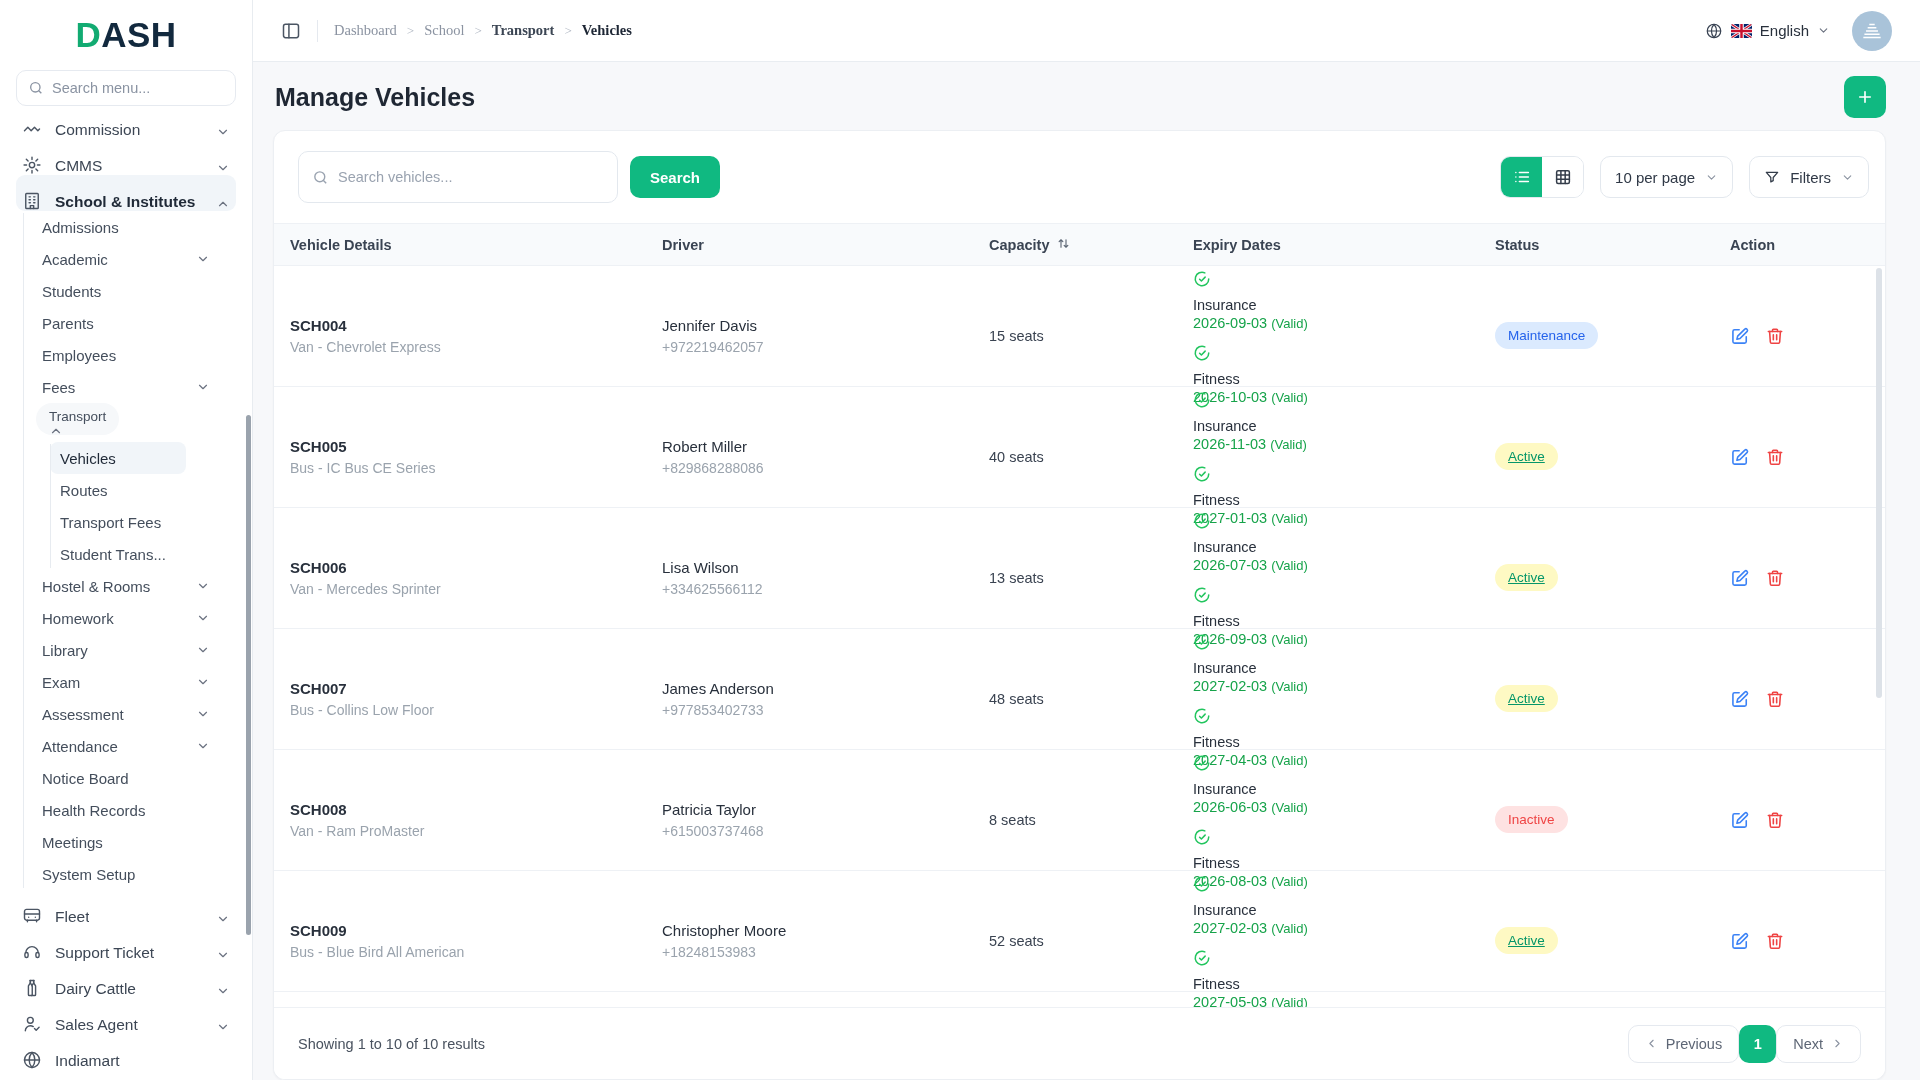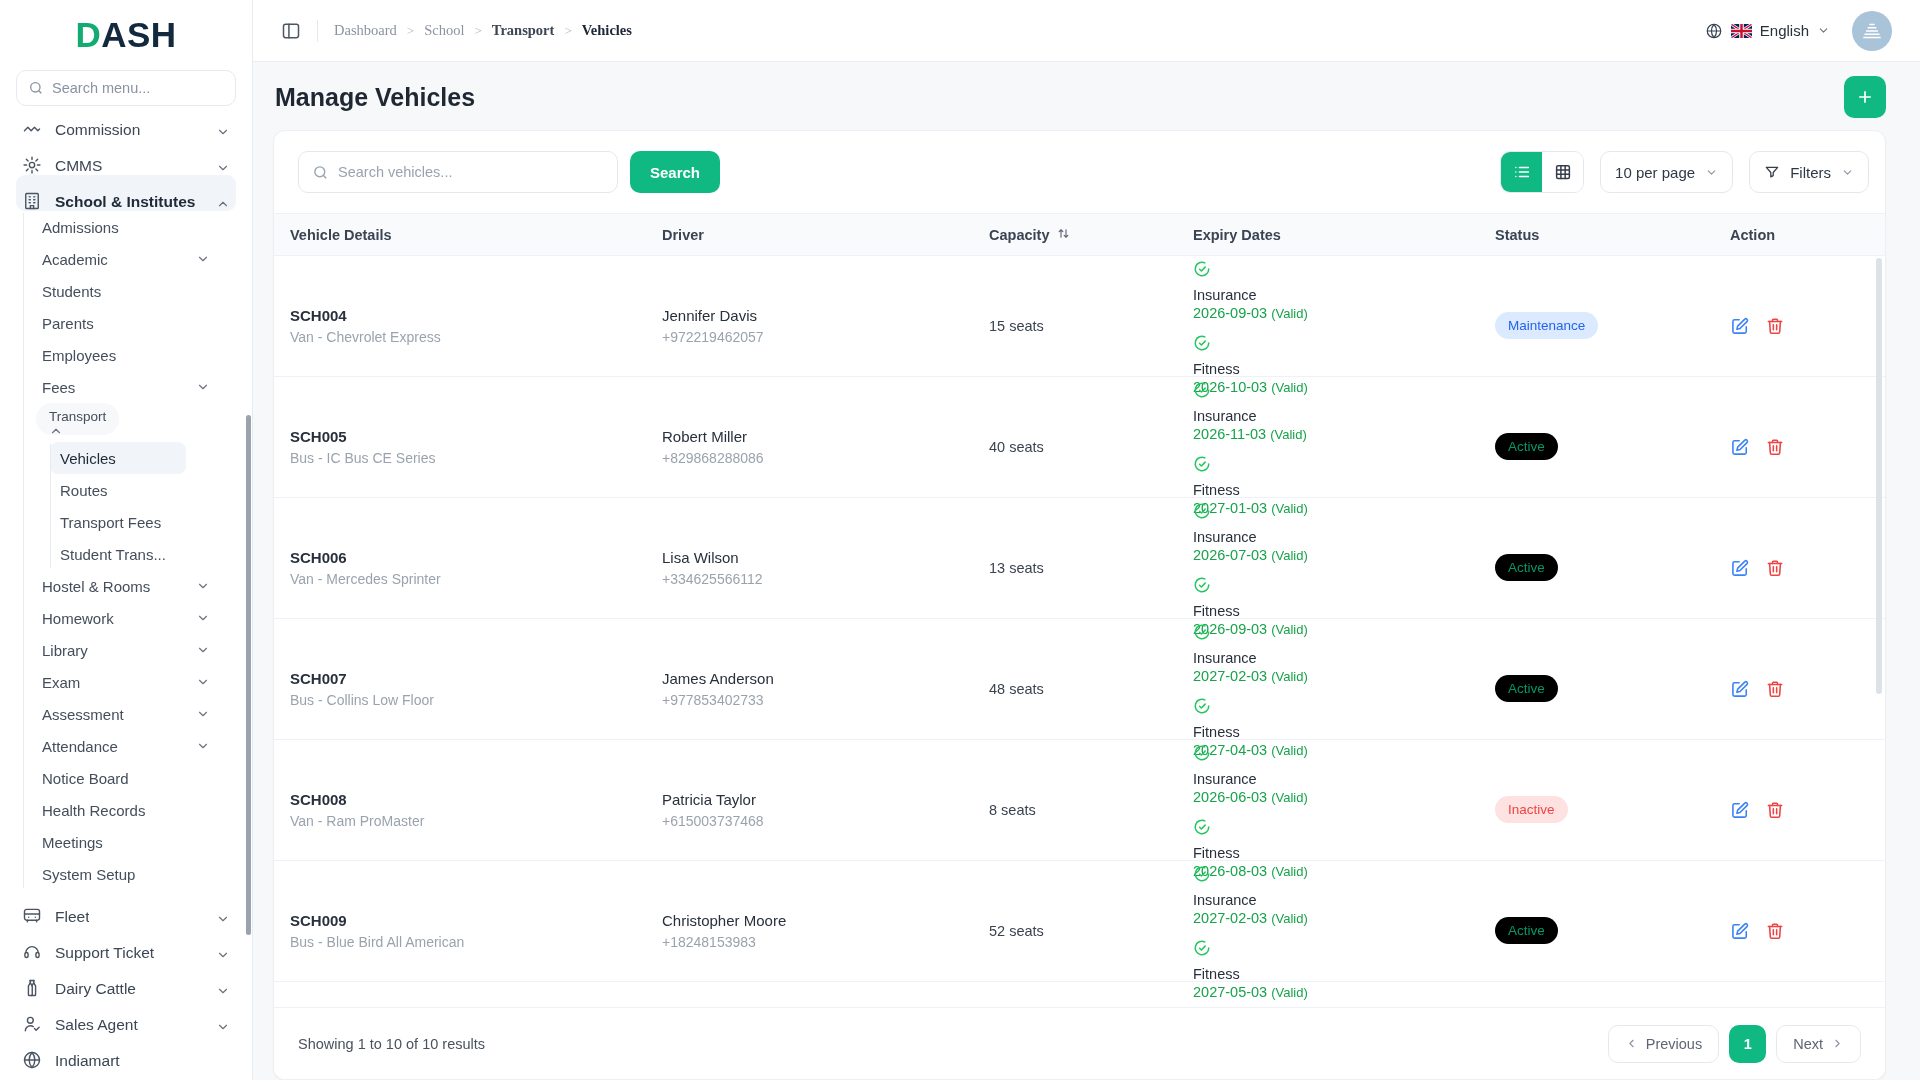--- a/index.html
+++ b/index.html
@@ -74,21 +74,21 @@
   .add-btn { width:42px; height:42px; border-radius:10px; background:#10b981; border:none;
     color:#fff; display:flex; align-items:center; justify-content:center; cursor:pointer; }
   .add-btn svg { width:18px; height:18px; stroke:#fff; stroke-width:2.2; stroke-linecap:round; }
 
   .card { background:#fff; border:1px solid #eceff3; border-radius:12px;
     box-shadow:0 1px 2px rgba(16,24,40,.04); flex:1; min-height:0;
     display:flex; flex-direction:column; overflow:hidden; }
   .card-toolbar { display:flex; align-items:center; justify-content:space-between;
     padding:20px 16px 20px 24px; flex:none; }
   .search-group { display:flex; align-items:center; gap:12px; }
-  .search-input { width:320px; height:42px; border:1px solid #e3e8ee; border-radius:10px;
+  .search-input { width:320px; height:52px; border:1px solid #e3e8ee; border-radius:10px;
     display:flex; align-items:center; gap:9px; padding:0 13px; }
   .search-input svg { width:17px; height:17px; stroke:#9aa3b0; fill:none; stroke-width:2; flex:none; }
   .search-input input { border:none; outline:none; width:100%; font-size:14.5px; color:#334155;
     font-family:"Liberation Sans", sans-serif; }
   .search-input input::placeholder { color:#9aa3b0; }
   .btn-search { height:42px; padding:0 20px; background:#10b981; color:#fff; border:none;
     border-radius:10px; font-size:15px; font-weight:700; cursor:pointer;
     font-family:"Liberation Sans", sans-serif; }
   .toolbar-right { display:flex; align-items:center; gap:16px; }
   .view-toggle { display:flex; border:1px solid #e3e8ee; border-radius:10px; overflow:hidden; }
@@ -121,35 +121,35 @@
   .expiry { display:flex; flex-direction:column; gap:9px; }
   .exp { display:flex; gap:9px;flex-direction:column; }
   .exp .ck { width:18px; height:18px; flex:none; margin-top:4px; }
   .exp .ck svg { width:18px; height:18px; stroke:#22c55e; fill:none; stroke-width:2;
     stroke-linecap:round; stroke-linejoin:round; }
   .exp-label { font-size:14.5px; color:#28303c; margin-bottom:2px; }
   .exp-date { font-size:14.5px; color:#16a34a; }
   .exp-date .valid { font-size:13px; }
   .pill { display:inline-block; padding:6px 13px; border-radius:999px; font-size:13.5px; font-weight:500; }
   .pill-maintenance { background:#dbeafe; color:#2563eb; }
-  .pill-active { background:#000000; color:#059669; }
+  .pill-active { background:#fef9c3; color:#059669;text-decoration:underline; }
   .pill-inactive { background:#fee2e2; color:#ef4444; }
   .actions { display:flex; gap:15px; }
   .act-btn { background:none; border:none; cursor:pointer; display:flex; padding:0; }
   .act-btn svg { width:20px; height:20px; fill:none; stroke-width:1.9; stroke-linecap:round;
     stroke-linejoin:round; }
   .act-edit svg { stroke:#3b82f6; }
   .act-delete svg { stroke:#ef4444; }
   .table-scrollbar { position:absolute; right:3px; top:2px; width:6px; height:58%;
     background:#dde2e8; border-radius:3px; }
 
   .card-footer { flex:none; height:72px; border-top:1px solid #eef1f5; display:flex;
     align-items:center; justify-content:space-between; padding:0 24px; background:#fff; }
   .showing { font-size:14.5px; color:#49525f; }
-  .pager { display:flex; align-items:center; gap:10px; }
+  .pager { display:flex; align-items:center; gap:0; }
   .pg-btn { height:38px; padding:0 16px; border:1px solid #e5e9ef; border-radius:10px; background:#fff;
     color:#5d6675; font-size:14.5px; display:flex; align-items:center; gap:8px; cursor:pointer;
     font-family:"Liberation Sans", sans-serif; }
   .pg-btn svg { width:13px; height:13px; stroke:#8b93a1; fill:none; stroke-width:2;
     stroke-linecap:round; stroke-linejoin:round; }
   .pg-page { width:37px; height:38px; border:none; border-radius:10px; background:#10b981;
     color:#fff; font-size:14.5px; font-weight:700; cursor:pointer;
     font-family:"Liberation Sans", sans-serif; }
 </style>
 </head>

